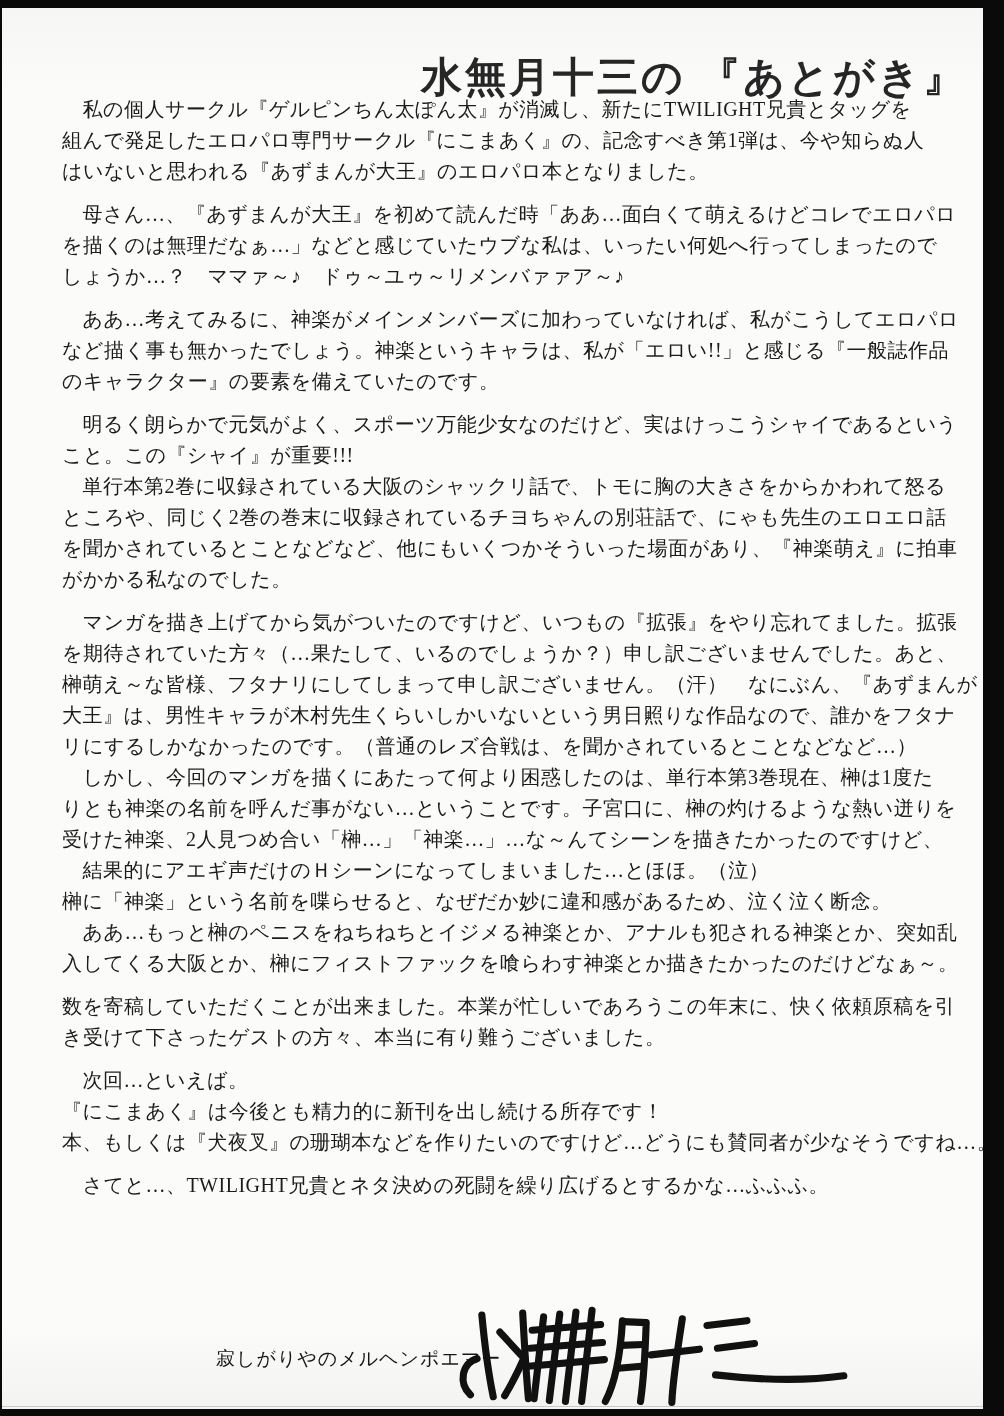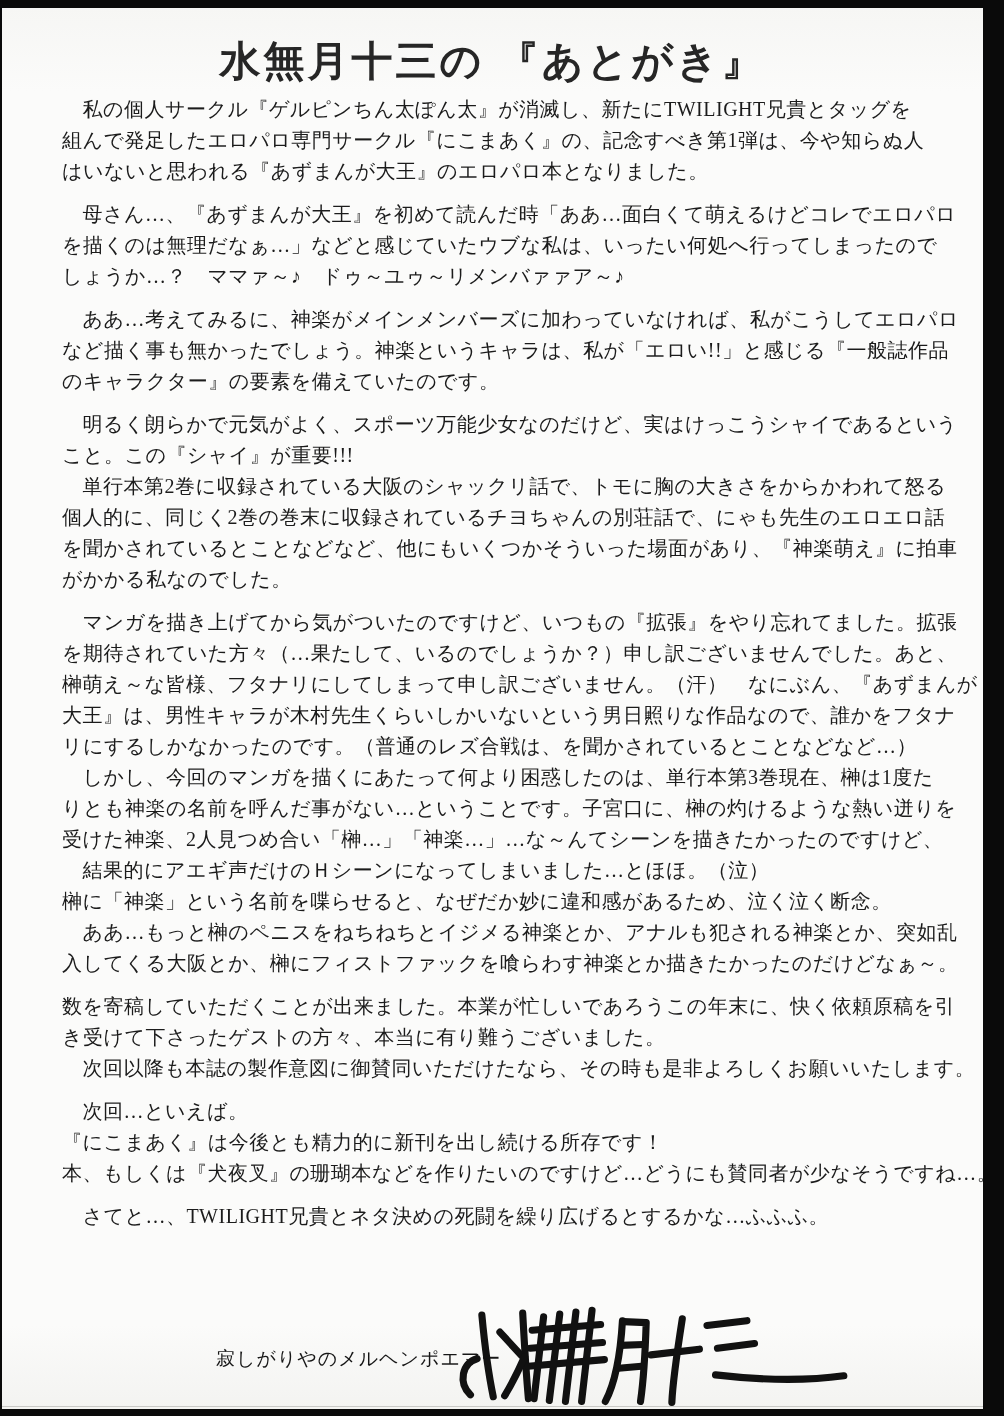--- a/index.html
+++ b/index.html
@@ -20,21 +20,21 @@
     background:
       linear-gradient(180deg,#f6f6f4 0%,#fbfbfa 6%,#fbfbfa 94%,#f3f3f1 100%);
     color:var(--ink);
   }
   .paper::after{
     content:"";position:absolute;left:0;right:0;bottom:2px;height:1px;
     background:#c9c9c6;
   }
   .doc-title{
     position:absolute;top:26px;left:0;right:0;
-    margin:0;text-align:center;
+    margin:16px;text-align:right;
     font-size:41px;font-weight:600;letter-spacing:3px;
     color:#262626;
   }
   .body-text{
     position:absolute;top:86px;left:60px;width:855px;
     font-size:20px;color:var(--ink);font-family:Liberation Serif, serif;
   }
   .block{margin:0;padding:0;}
   .block + .block{margin-top:12px;}
   .line{
@@ -82,42 +82,41 @@
       </div>
       <div class="block">
         <div class="line">　ああ…考えてみるに、神楽がメインメンバーズに加わっていなければ、私がこうしてエロパロ</div>
         <div class="line">など描く事も無かったでしょう。神楽というキャラは、私が「エロい!!」と感じる『一般誌作品</div>
         <div class="line">のキャラクター』の要素を備えていたのです。</div>
       </div>
       <div class="block">
         <div class="line">　明るく朗らかで元気がよく、スポーツ万能少女なのだけど、実はけっこうシャイであるという</div>
         <div class="line">こと。この『シャイ』が重要!!!</div>
         <div class="line">　単行本第2巻に収録されている大阪のシャックリ話で、トモに胸の大きさをからかわれて怒る</div>
-        <div class="line">個人的に、同じく2巻の巻末に収録されているチヨちゃんの別荘話で、にゃも先生のエロエロ話</div>
+        <div class="line">ところや、同じく2巻の巻末に収録されているチヨちゃんの別荘話で、にゃも先生のエロエロ話</div>
         <div class="line">を聞かされているとことなどなど、他にもいくつかそういった場面があり、『神楽萌え』に拍車</div>
         <div class="line">がかかる私なのでした。</div>
       </div>
       <div class="block">
         <div class="line">　マンガを描き上げてから気がついたのですけど、いつもの『拡張』をやり忘れてました。拡張</div>
         <div class="line">を期待されていた方々（…果たして、いるのでしょうか？）申し訳ございませんでした。あと、</div>
         <div class="line">榊萌え～な皆様、フタナリにしてしまって申し訳ございません。（汗）　なにぶん、『あずまんが</div>
         <div class="line">大王』は、男性キャラが木村先生くらいしかいないという男日照りな作品なので、誰かをフタナ</div>
         <div class="line">リにするしかなかったのです。（普通のレズ合戦は、を聞かされているとことなどなど…）</div>
         <div class="line">　しかし、今回のマンガを描くにあたって何より困惑したのは、単行本第3巻現在、榊は1度た</div>
         <div class="line">りとも神楽の名前を呼んだ事がない…ということです。子宮口に、榊の灼けるような熱い迸りを</div>
         <div class="line">受けた神楽、2人見つめ合い「榊…」「神楽…」…な～んてシーンを描きたかったのですけど、</div>
         <div class="line">　結果的にアエギ声だけのＨシーンになってしまいました…とほほ。（泣）</div>
         <div class="line">榊に「神楽」という名前を喋らせると、なぜだか妙に違和感があるため、泣く泣く断念。</div>
         <div class="line">　ああ…もっと榊のペニスをねちねちとイジメる神楽とか、アナルも犯される神楽とか、突如乱</div>
         <div class="line">入してくる大阪とか、榊にフィストファックを喰らわす神楽とか描きたかったのだけどなぁ～。</div>
       </div>
       <div class="block">
         <div class="line">数を寄稿していただくことが出来ました。本業が忙しいであろうこの年末に、快く依頼原稿を引</div>
         <div class="line">き受けて下さったゲストの方々、本当に有り難うございました。</div>
-        <div class="line">　次回以降も本誌の製作意図に御賛同いただけたなら、その時も是非よろしくお願いいたします。</div>
       </div>
       <div class="block">
         <div class="line">　次回…といえば。</div>
         <div class="line">『にこまあく』は今後とも精力的に新刊を出し続ける所存です！</div>
         <div class="line">本、もしくは『犬夜叉』の珊瑚本などを作りたいのですけど…どうにも賛同者が少なそうですね…。</div>
       </div>
       <div class="block">
         <div class="line">　さてと…、TWILIGHT兄貴とネタ決めの死闘を繰り広げるとするかな…ふふふ。</div>
       </div>
     </div>

